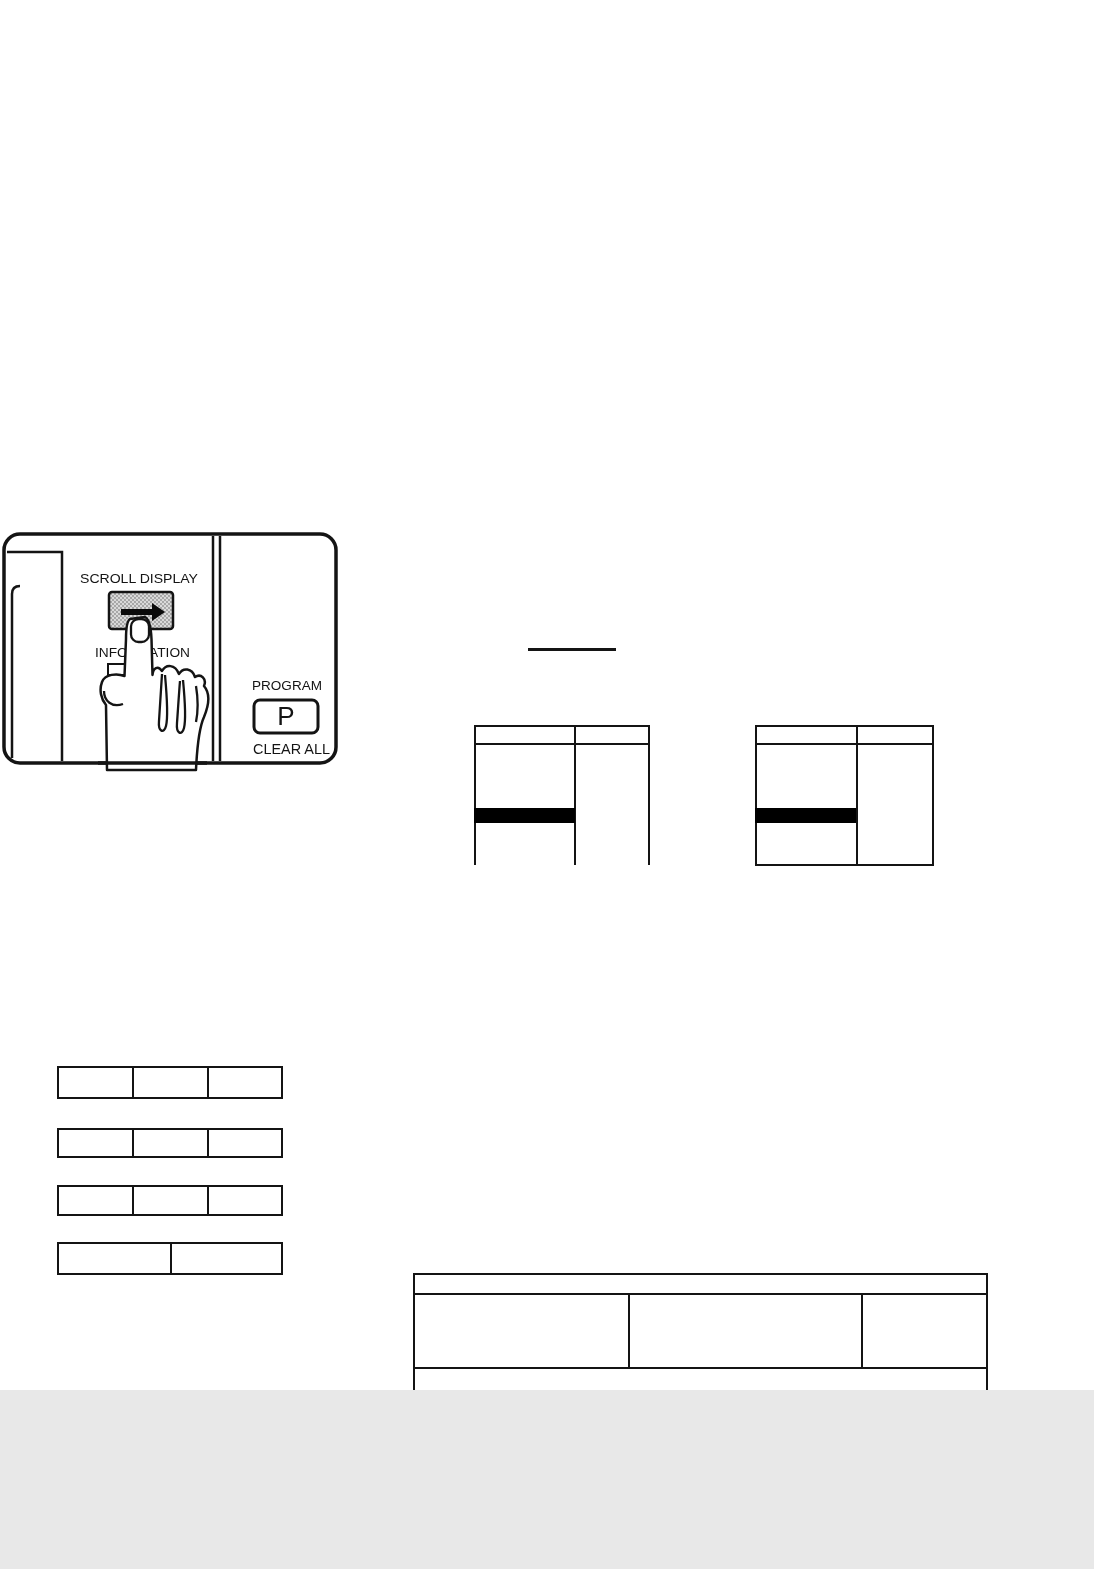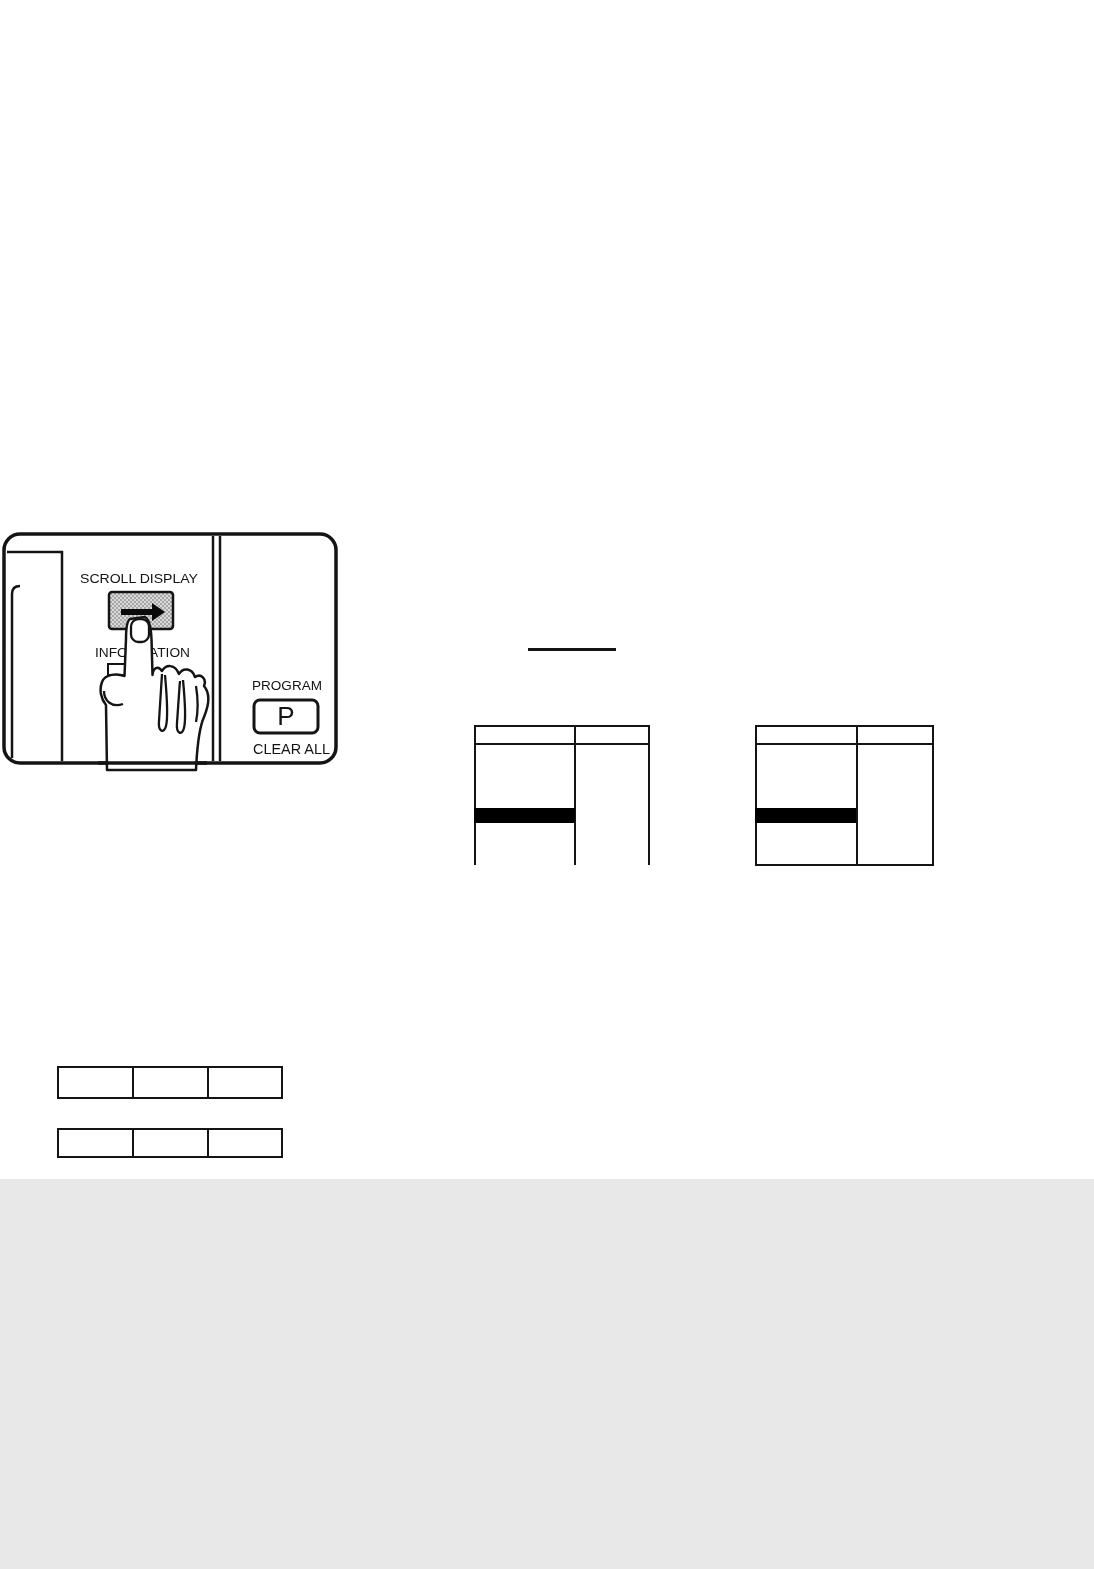--- a/index.html
+++ b/index.html
@@ -1,18 +1,18 @@
 <!DOCTYPE html>
 <html><head>
 <meta charset="utf-8">
 <style>
   html,body{margin:0;padding:0;background:#e8e8e8;}
   .page{
     position:relative;
-    width:1094px;height:1179px;
+    width:1094px;height:1390px;
     background:#ffffff;
     overflow:hidden;
     font-family:"Liberation Sans", sans-serif;
     margin:0 auto;
   }
   .abs{position:absolute;}
   .rule{position:absolute;background:#141414;}
   
   .tbl{position:absolute;box-sizing:border-box;border:2px solid #141414;}
   .tbl-left{left:474px;top:725px;width:176px;height:140px;border-bottom:none;}

